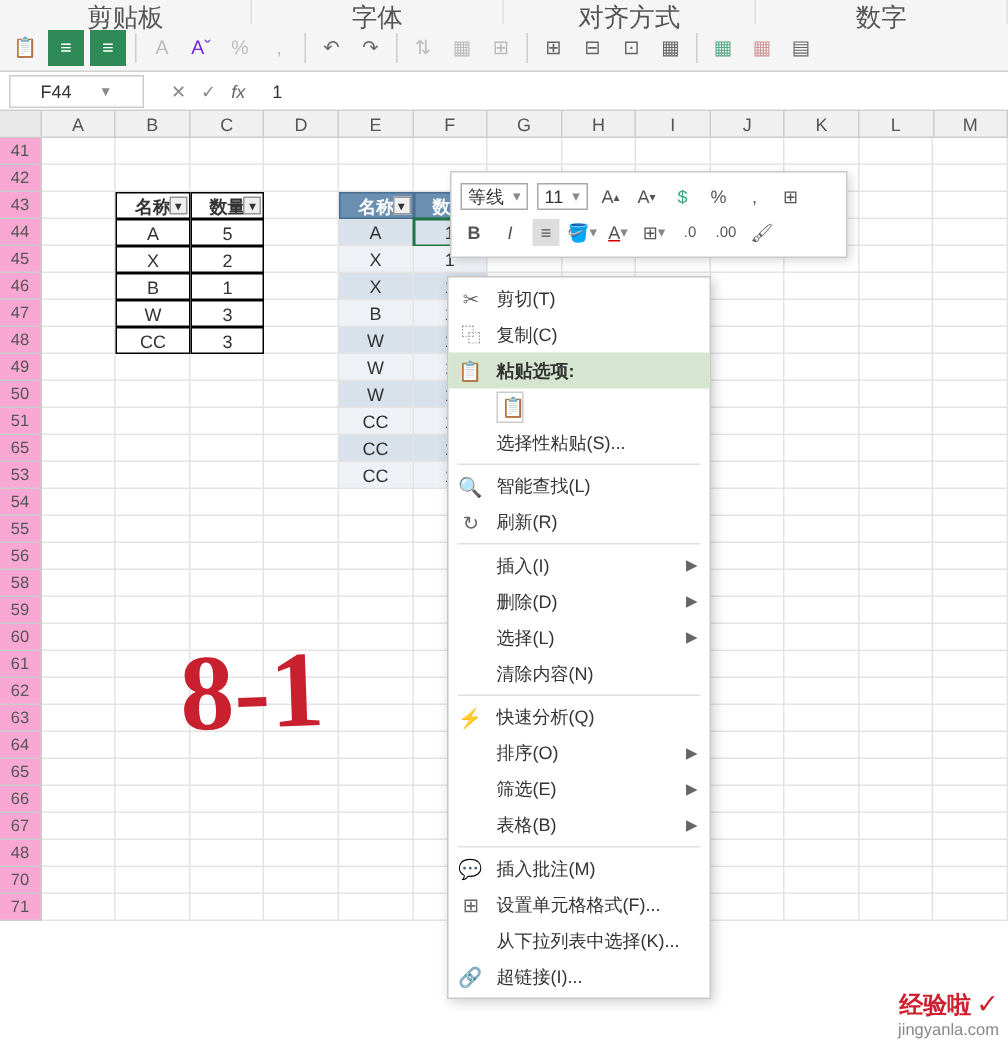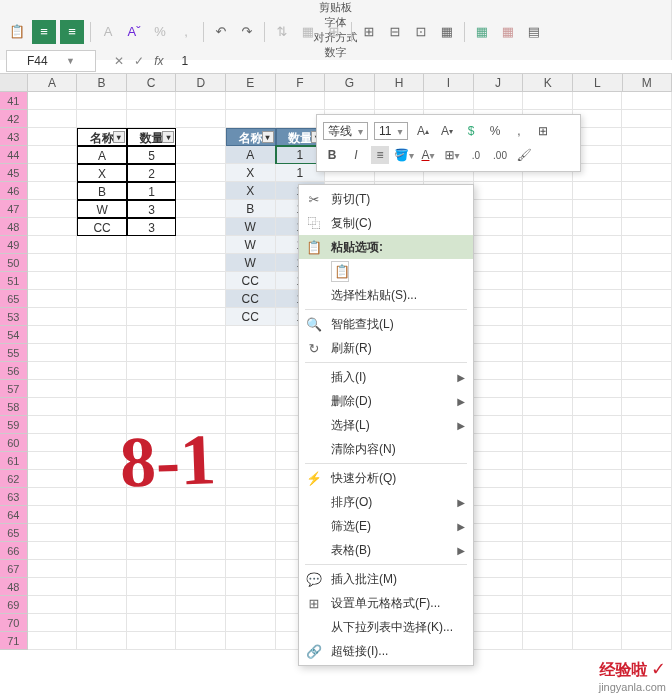--- a/index.html
+++ b/index.html
@@ -1,17 +1,17 @@
 <!DOCTYPE html>
 <html><head>
 <meta charset="utf-8">
 <style>
   * { box-sizing: border-box; font-family: "Microsoft YaHei", Arial, sans-serif; }
   body { margin:0; padding:0; width:672px; height:699px; background:#fff; overflow:hidden; font-size:12px; color:#333; position:relative; }
-  .ribbon-tabs { display:flex; height:16px; font-size:11px; color:#555;flex-direction:column; }
+  .ribbon-tabs { display:flex; height:16px; font-size:17px; color:#555; }
   .ribbon-tab { flex:1; text-align:center; border-right:1px solid #e0e0e0; background:#f5f5f5; }
   .toolbar { height:32px; background:#f5f5f5; display:flex; align-items:center; gap:4px; padding:0 6px; border-bottom:1px solid #d0d0d0; }
   .tb-btn { width:22px; height:22px; display:flex; align-items:center; justify-content:center; color:#666; font-size:13px; }
   .tb-green { background:#2e8b57; color:#fff; width:24px; height:24px; }
   .tb-sep { width:1px; height:20px; background:#ccc; margin:0 2px; }
   .namebox-row { height:26px; display:flex; align-items:center; border-bottom:1px solid #d0d0d0; }
   .namebox { width:90px; height:22px; border:1px solid #ccc; background:#fff; margin-left:6px; padding:0 20px; display:flex; align-items:center; justify-content:space-between; }
   .namebox .dd { color:#888; font-size:9px; }
   .fx-group { margin-left:18px; display:flex; align-items:center; gap:10px; color:#888; }
   .fx { font-style:italic; color:#666; }
@@ -24,21 +24,21 @@
   .rh { width:28px; text-align:center; background:#f9a8d4; border-right:1px solid #ccc; border-bottom:1px solid #ccc; line-height:18px; color:#555; font-size:11px; }
   .cell { width:50px; border-right:1px solid #e4e4e4; border-bottom:1px solid #e4e4e4; line-height:18px; padding:0 2px; text-align:center; position:relative; }
   .t1-head { background:#fff; border:1px solid #000; font-weight:bold; }
   .t1-head .dd-arrow { position:absolute; right:1px; top:2px; width:12px; height:12px; border:1px solid #999; background:#efefef; font-size:8px; line-height:11px; }
   .t1-cell { border:1px solid #000; background:#fff; }
   .t2-head { background:#6a8fb1; color:#fff; border:1px solid #4a6f91; font-weight:bold; }
   .t2-head .dd-arrow { position:absolute; right:1px; top:2px; width:12px; height:12px; border:1px solid #999; background:#efefef; color:#333; font-size:8px; line-height:11px; }
   .t2-r1 { background:#d9e1ea; }
   .t2-r2 { background:#eef2f6; }
   .sel { outline:2px solid #217346; outline-offset:-1px; }
-  .mini-toolbar { position:absolute; left:316px; top:114px; width:265px; background:#fff; border:1px solid #c8c8c8; box-shadow:2px 2px 6px rgba(0,0,0,0.15); padding:4px 6px; z-index:9; }
+  .mini-toolbar { position:absolute; left:300px; top:114px; width:265px; background:#fff; border:1px solid #c8c8c8; box-shadow:2px 2px 6px rgba(0,0,0,0.15); padding:4px 6px; z-index:9; }
   .mt-row { display:flex; align-items:center; gap:6px; height:24px; }
   .mt-sel { border:1px solid #aaa; padding:0 4px; height:18px; display:flex; align-items:center; gap:6px; }
   .mt-small { font-size:10px; color:#888; }
   .mt-icn { width:18px; height:18px; display:flex; align-items:center; justify-content:center; color:#555; }
   .context-menu { position:absolute; left:298px; top:184px; width:176px; background:#fff; border:1px solid #c8c8c8; box-shadow:2px 2px 8px rgba(0,0,0,0.2); padding:2px 0; z-index:10; }
   .cm-item { height:24px; display:flex; align-items:center; padding:0 8px 0 6px; gap:8px; color:#333; }
   .cm-item:hover, .cm-sel { background:#d5e5cf; }
   .cm-icon { width:18px; text-align:center; color:#666; font-size:13px; }
   .cm-arrow { margin-left:auto; color:#666; font-size:10px; }
   .cm-sep { height:1px; background:#e0e0e0; margin:2px 6px; }
@@ -367,36 +367,20 @@
         <div class="cell"></div>
         <div class="cell"></div>
         <div class="cell"></div>
         <div class="cell"></div>
         <div class="cell"></div>
         <div class="cell"></div>
         <div class="cell"></div>
         <div class="cell"></div>
       </div>
       <div class="row">
-        <div class="rh">57</div>
-        <div class="cell"></div>
-        <div class="cell"></div>
-        <div class="cell"></div>
-        <div class="cell"></div>
-        <div class="cell"></div>
-        <div class="cell"></div>
-        <div class="cell"></div>
-        <div class="cell"></div>
-        <div class="cell"></div>
-        <div class="cell"></div>
-        <div class="cell"></div>
-        <div class="cell"></div>
-        <div class="cell"></div>
-      </div>
-      <div class="row">
         <div class="rh">58</div>
         <div class="cell"></div>
         <div class="cell"></div>
         <div class="cell"></div>
         <div class="cell"></div>
         <div class="cell"></div>
         <div class="cell"></div>
         <div class="cell"></div>
         <div class="cell"></div>
         <div class="cell"></div>
@@ -544,36 +528,20 @@
         <div class="cell"></div>
         <div class="cell"></div>
         <div class="cell"></div>
         <div class="cell"></div>
         <div class="cell"></div>
         <div class="cell"></div>
         <div class="cell"></div>
       </div>
       <div class="row">
         <div class="rh">48</div>
-        <div class="cell"></div>
-        <div class="cell"></div>
-        <div class="cell"></div>
-        <div class="cell"></div>
-        <div class="cell"></div>
-        <div class="cell"></div>
-        <div class="cell"></div>
-        <div class="cell"></div>
-        <div class="cell"></div>
-        <div class="cell"></div>
-        <div class="cell"></div>
-        <div class="cell"></div>
-        <div class="cell"></div>
-      </div>
-      <div class="row">
-        <div class="rh">69</div>
         <div class="cell"></div>
         <div class="cell"></div>
         <div class="cell"></div>
         <div class="cell"></div>
         <div class="cell"></div>
         <div class="cell"></div>
         <div class="cell"></div>
         <div class="cell"></div>
         <div class="cell"></div>
         <div class="cell"></div>

